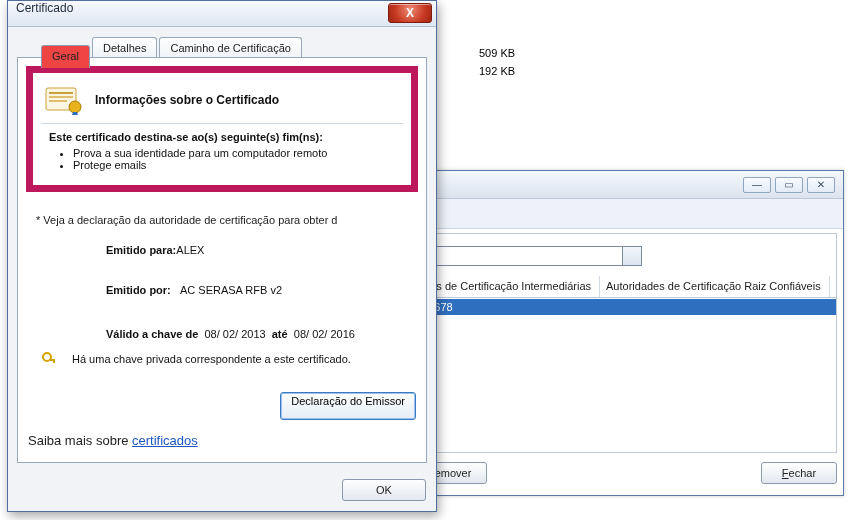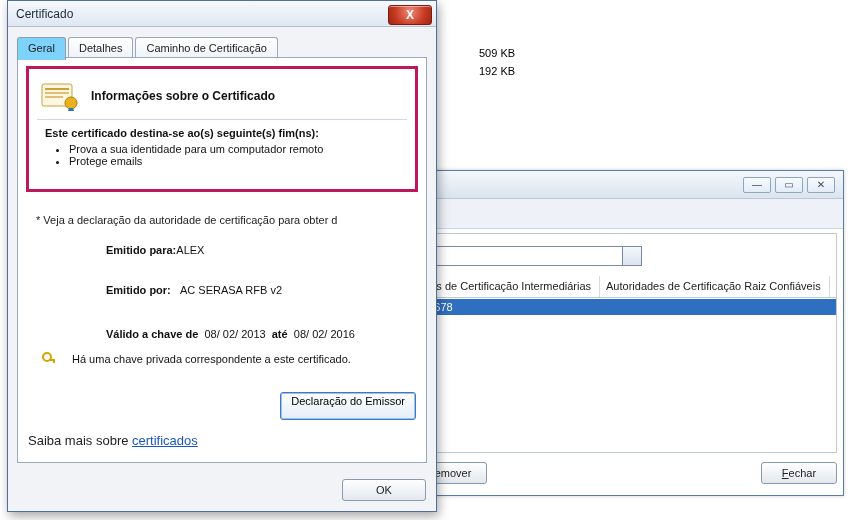--- a/index.html
+++ b/index.html
@@ -101,21 +101,21 @@
     position:absolute; left:7px; top:0;
     width:430px; height:512px;
     border:1px solid #4f6e9b;
     background:#f1f3f7;
     box-shadow:2px 4px 10px rgba(0,0,0,.35);
   }
   .certwin .titlebar{
     height:26px;
     background:linear-gradient(#f6f9fd,#dfe7f2);
     border-bottom:1px solid #b2bfd2;
-    display:flex; align-items:center; justify-content:space-between;
+    display:flex; justify-content:space-between;
     padding-left:8px;
   }
   .titlebar .ttl{ font-size:12px; color:#1d2a3b; }
   .closebtn{
     width:44px; height:20px; margin:2px 4px 0 0;
     border-radius:3px;
     background:radial-gradient(circle at 50% 30%,#f08b78,#c83a22 60%,#9e2612);
     border:1px solid #7d1b0c;
     color:#fff; display:flex;align-items:center;justify-content:center;
     font-weight:bold; font-size:12px;
@@ -127,31 +127,31 @@
   }
   .tab{
     display:inline-block; height:22px;
     border:1px solid #9aa8bc; border-bottom:none;
     background:linear-gradient(#fefefe,#eef2f7);
     border-radius:3px 3px 0 0;
     padding:4px 10px 0 10px; font-size:11px; color:#222;
     position:relative; top:2px; margin-right:-1px;
   }
   .tab.active{
-    background:#7dd3fc; top:2px; height:23px;
-    border-color:#8d9db3; z-index:2;
+    background:#ef4444; top:10px; height:23px;
+    border-color:#8d9db3; z-index:2;margin-left:24px;
   }
 
   .panel{
     position:absolute; left:9px; right:9px; top:56px; bottom:48px;
     border:1px solid #9aa8bc; background:#fff;
   }
   .innerbox{
     position:absolute; left:8px; right:8px; top:8px; height:126px;
-    border:3px solid #be185d;
+    border:7px solid #be185d;
   }
   .certicon{
     position:absolute; left:12px; top:12px; width:38px; height:30px;
   }
   .hdr{
     position:absolute; left:62px; top:20px;
     font-weight:bold; font-size:12px; color:#111;
   }
   .sep{ position:absolute; left:8px; right:8px; height:1px; background:#cfd7e2;}
   .sep.s-a{ top:50px;}

